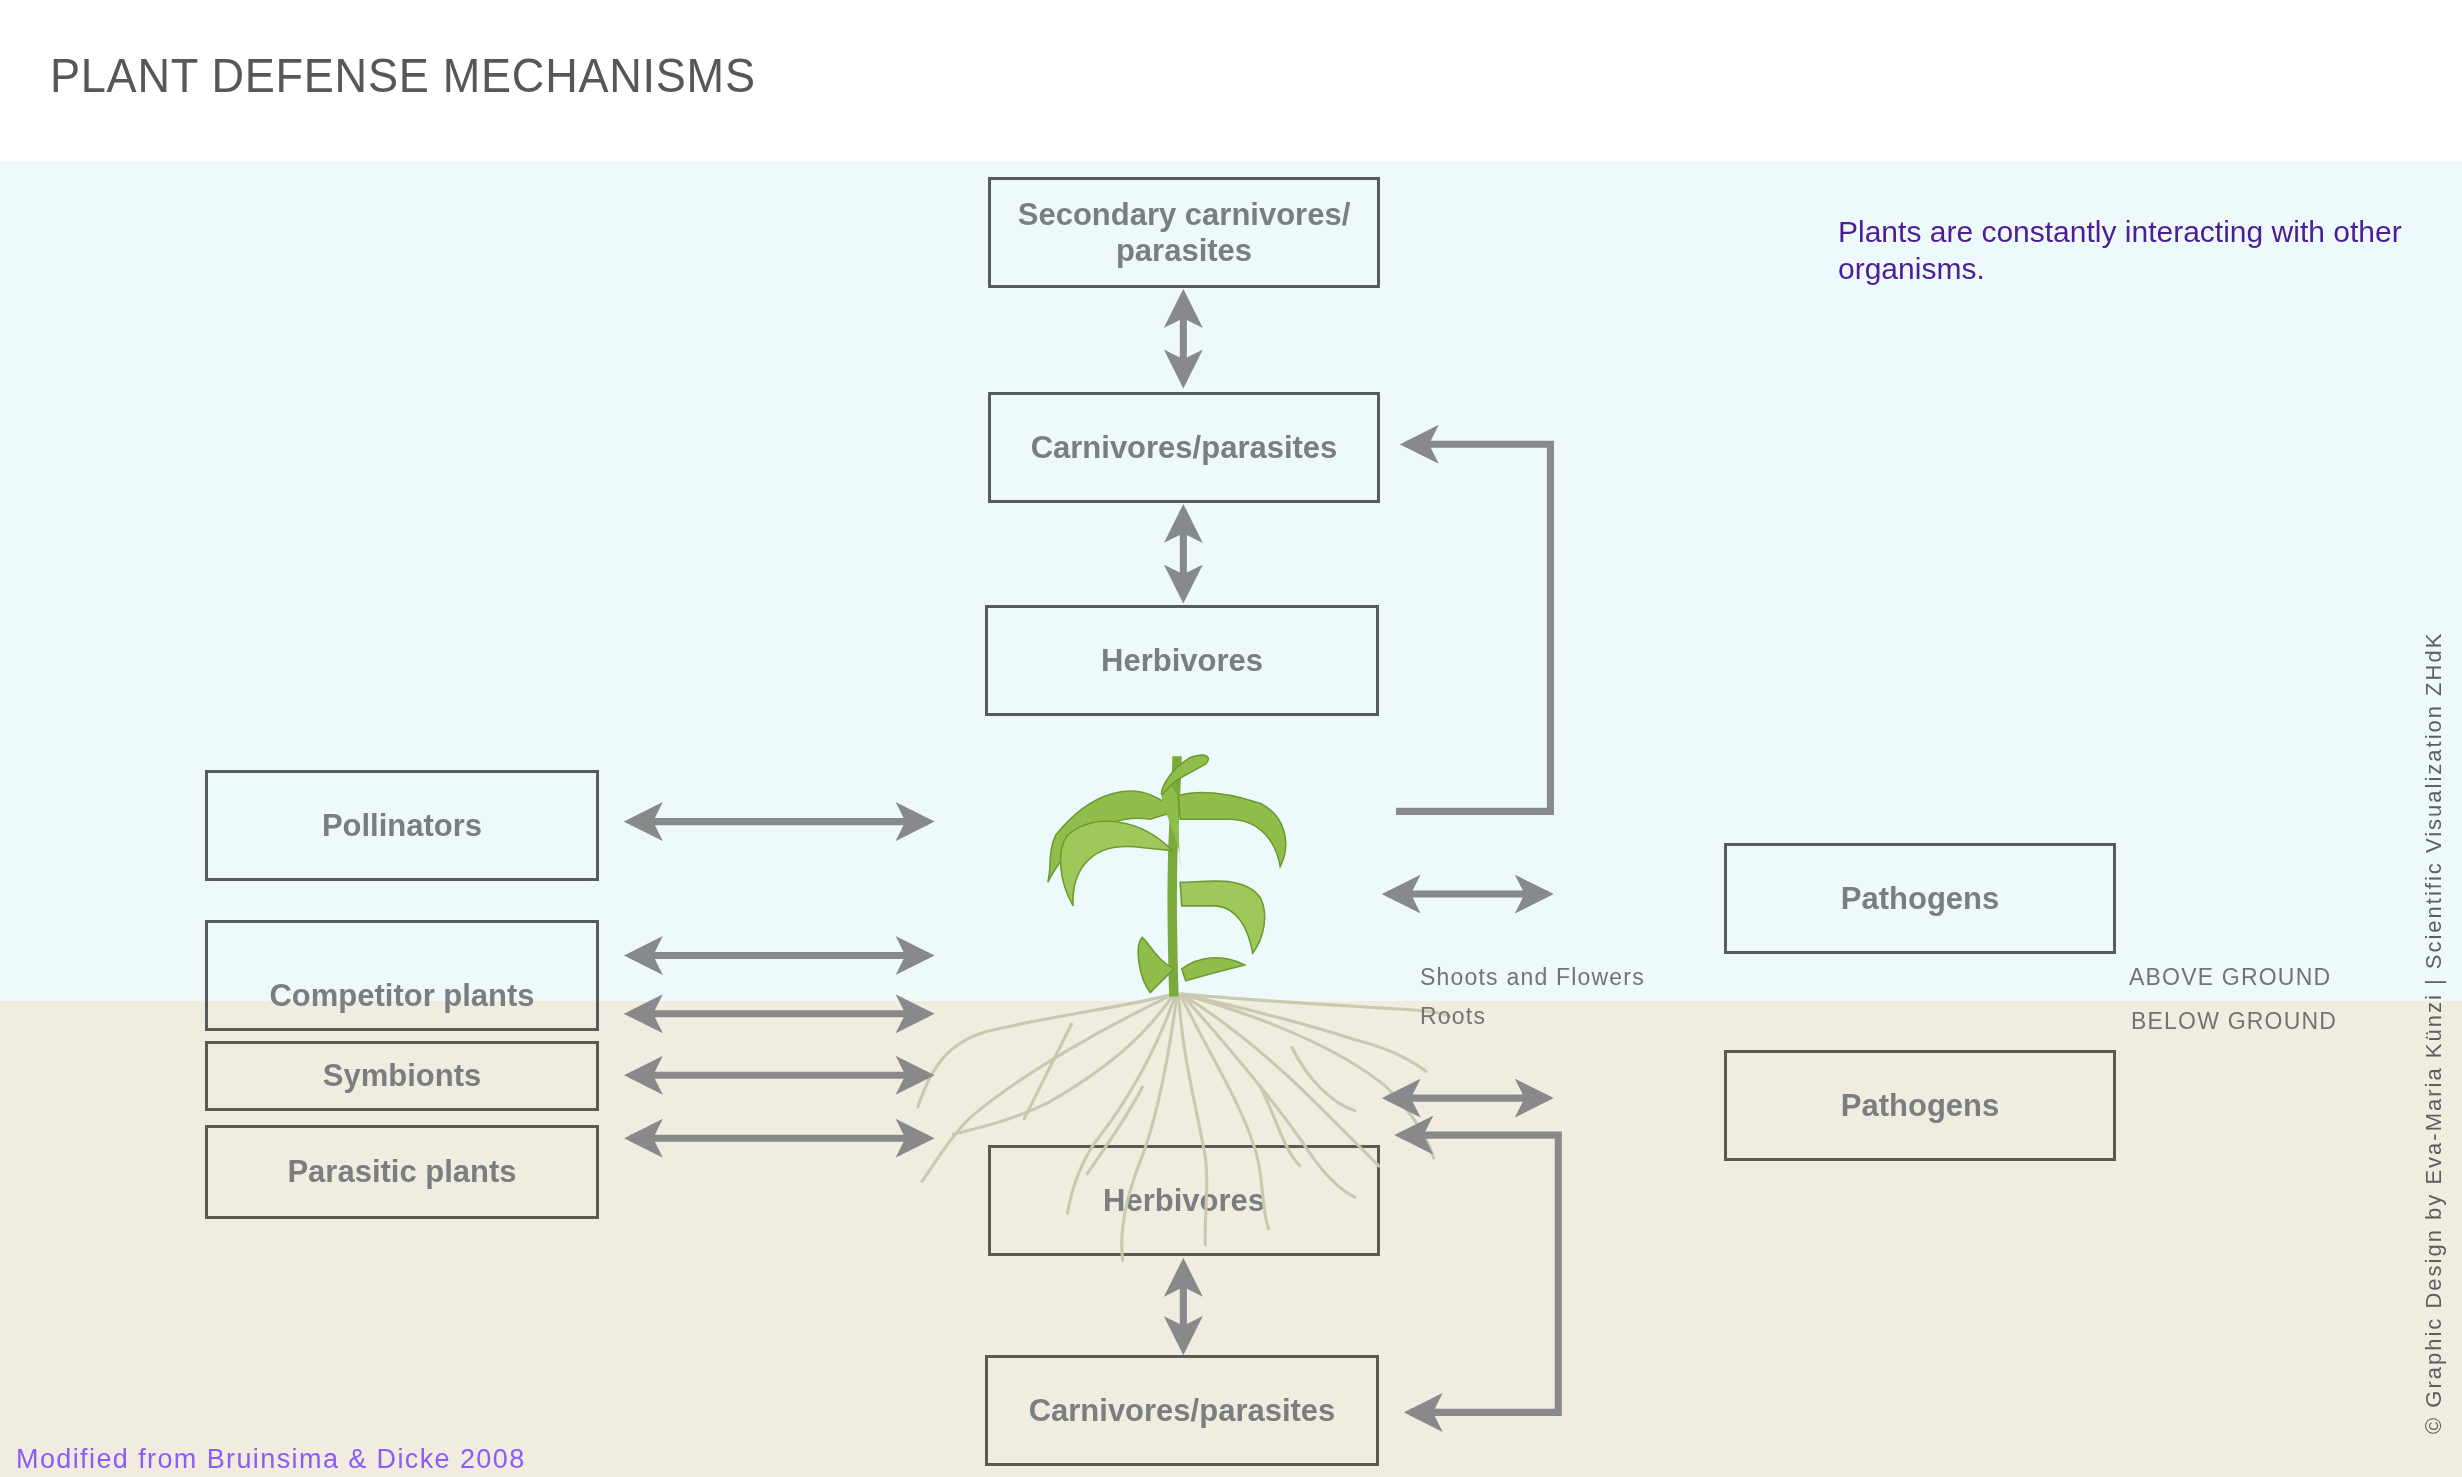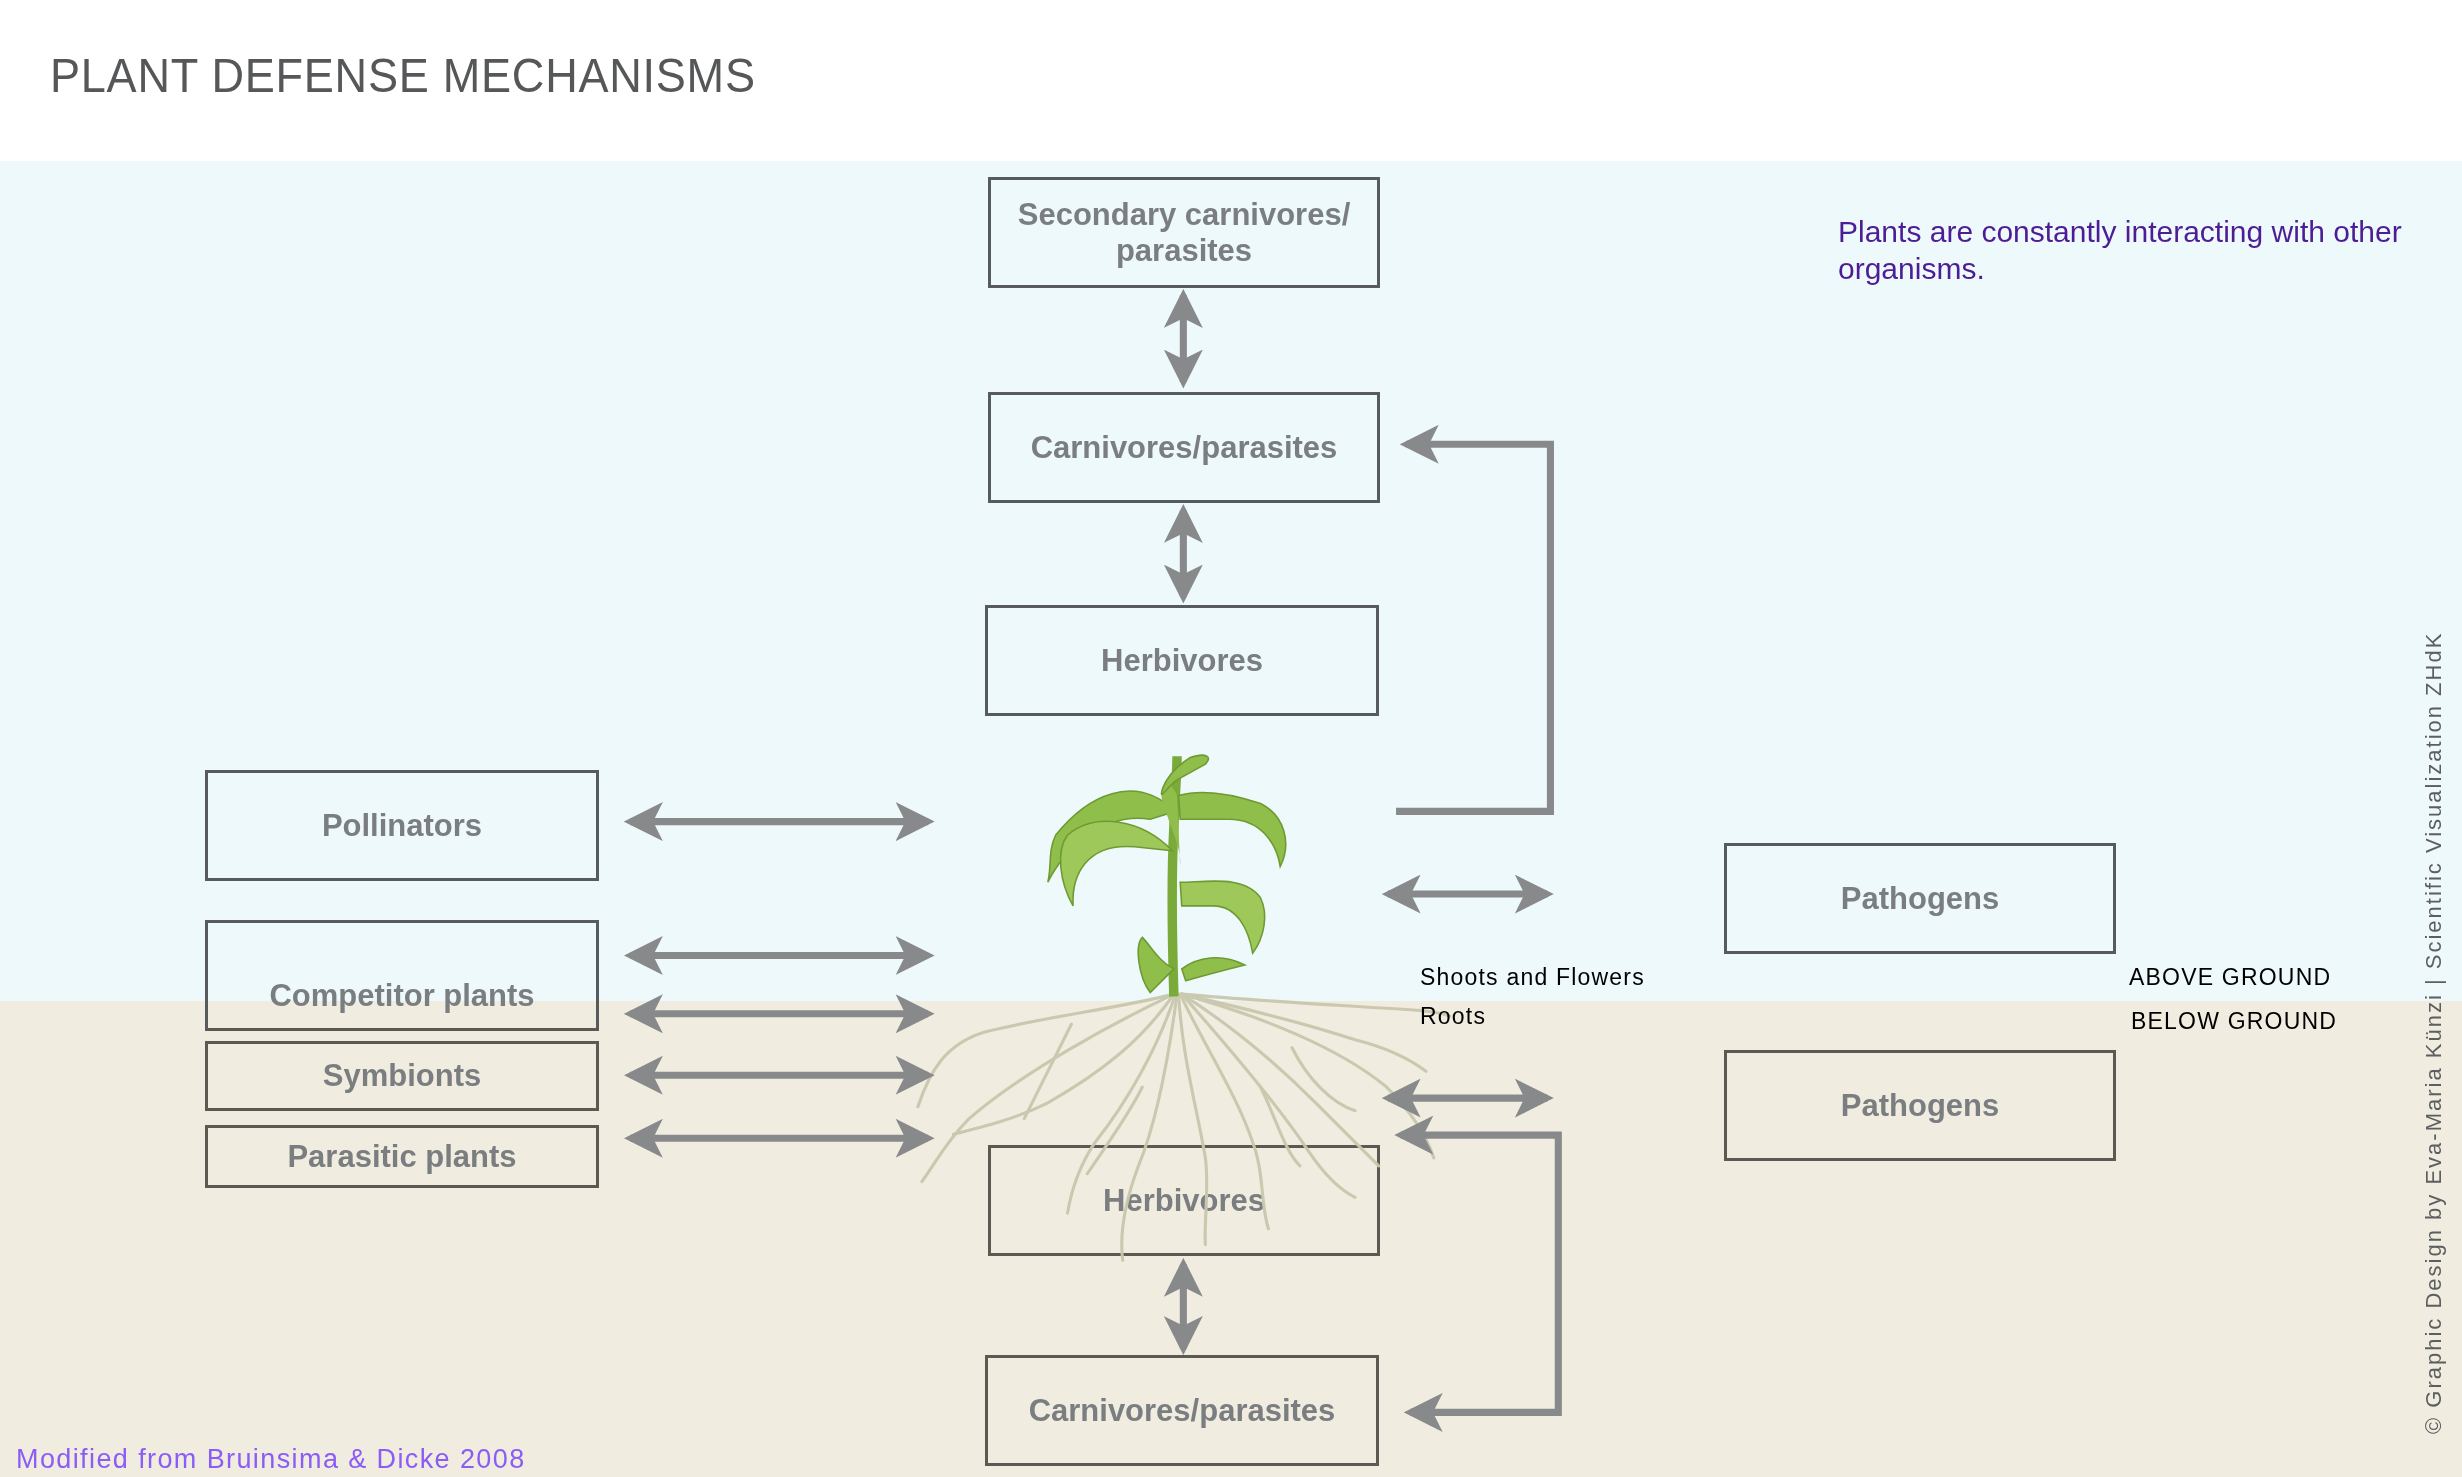--- a/index.html
+++ b/index.html
@@ -20,21 +20,21 @@
       border: 3.9px solid #575b5d;
       display: flex; align-items: center; justify-content: center; text-align: center;
       color: #7b7e81; font-weight: bold; font-size: 31px; line-height: 36px;
     }
     .box.below { border-color: #5b5951; }
     .box span { display: block; }
     .note {
       position: absolute; left: 1838px; top: 213px;
       font-size: 30px; line-height: 37px; color: #4c1d95; width: 567px;
     }
-    .zone-label { position: absolute; font-size: 23px; color: #000000; letter-spacing: 1.2px; }
+    .zone-label { position: absolute; font-size: 23px; color: #737373; letter-spacing: 1.2px; }
     .credit-vert {
       position: absolute; left: 2421px; top: 1434px;
       transform: rotate(-90deg); transform-origin: left top;
       font-size: 22px; color: #5c5e60; letter-spacing: 2px; white-space: nowrap;
     }
     .source { position: absolute; left: 16px; top: 1444px; font-size: 27px; color: #8b5cf6; letter-spacing: 1.4px; }
     svg.overlay { position: absolute; left: 0; top: 0; }
   </style>
 </head>
 <body>
@@ -61,21 +61,21 @@
 
 <div class="box" style="left:205px; top:770px; width:394px; height:111px;">
   <span>Pollinators</span>
 </div>
 <div class="box" style="left:205px; top:920px; width:394px; height:111px; border-bottom-color:#5b5951;">
   <span style="margin-top:41px;">Competitor plants</span>
 </div>
 <div class="box below" style="left:205px; top:1041px; width:394px; height:70px;">
   <span>Symbionts</span>
 </div>
-<div class="box below" style="left:205px; top:1125px; width:394px; height:63px;">
+<div class="box below" style="left:205px; top:1125px; width:394px; height:94px;">
   <span>Parasitic plants</span>
 </div>
 
 <div class="box" style="left:1724px; top:843px; width:392px; height:111px;">
   <span>Pathogens</span>
 </div>
 <div class="box below" style="left:1724px; top:1050px; width:392px; height:111px;">
   <span>Pathogens</span>
 </div>
 

